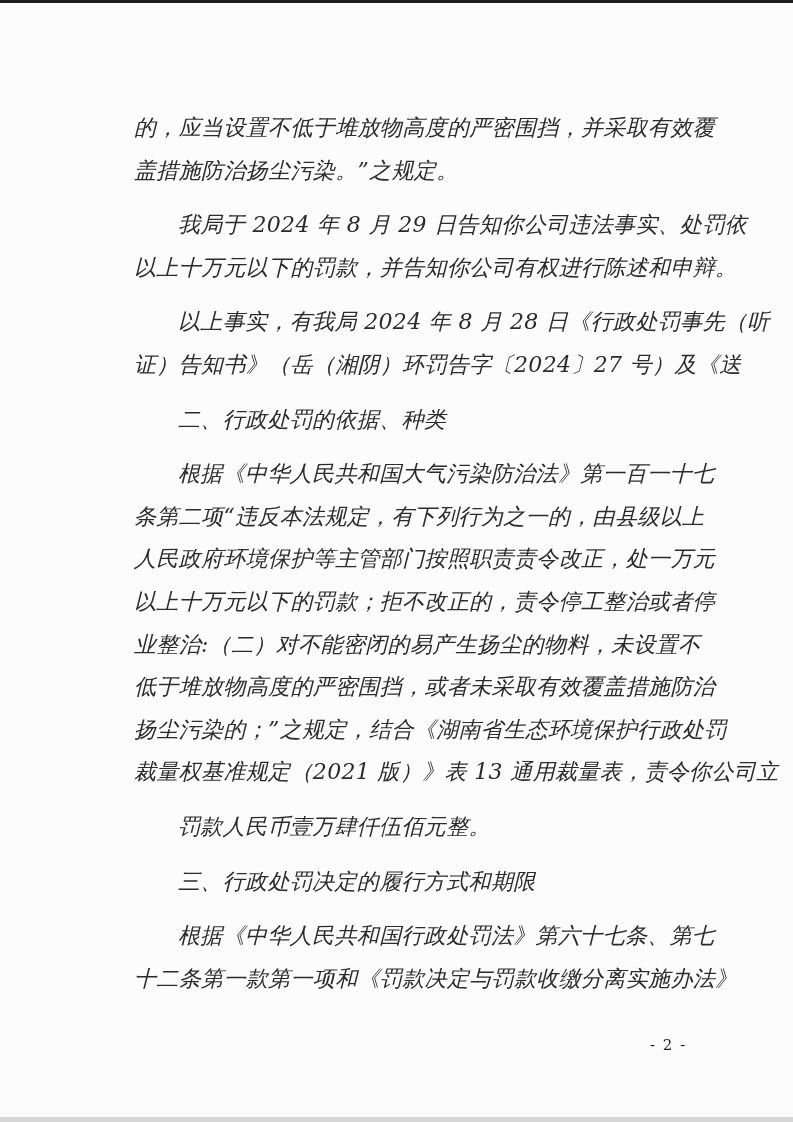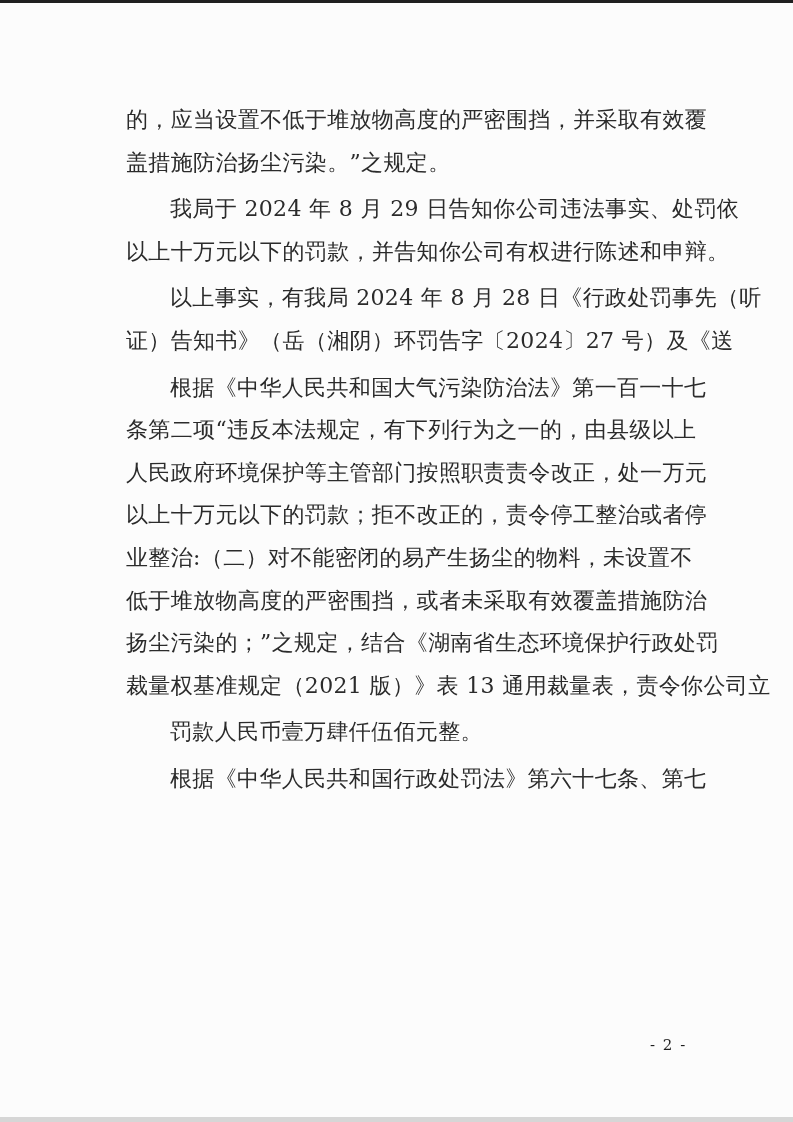--- a/index.html
+++ b/index.html
@@ -40,22 +40,23 @@
     position: absolute;
     left: 122px;
     top: 95px;
     width: 586px;
     font-size: 22px;
     line-height: 42.6px;
     letter-spacing: 0.35px;
     color: #2b2b2b;
   }
   .paragraph {
-    margin: 4px;
+    margin: 12px;
     padding: 0;
+    font-style: italic;
   }
   .line {
     height: 42.6px;
     white-space: nowrap;
     overflow: visible;
   }
   .line.indent {
     padding-left: 44px;
   }
   .page-number {
@@ -79,31 +80,38 @@
       </div>
       <div class="paragraph">
         <div class="line indent">我局于 2024 年 8 月 29 日告知你公司违法事实、处罚依</div>
         <div class="line">以上十万元以下的罚款，并告知你公司有权进行陈述和申辩。</div>
       </div>
       <div class="paragraph">
         <div class="line indent">以上事实，有我局 2024 年 8 月 28 日《行政处罚事先（听</div>
         <div class="line">证）告知书》（岳（湘阴）环罚告字〔2024〕27 号）及《送</div>
       </div>
       <div class="paragraph">
+        <div class="line indent">二、行政处罚的依据、种类</div>
+      </div>
+      <div class="paragraph">
         <div class="line indent">根据《中华人民共和国大气污染防治法》第一百一十七</div>
         <div class="line">条第二项“违反本法规定，有下列行为之一的，由县级以上</div>
         <div class="line">人民政府环境保护等主管部门按照职责责令改正，处一万元</div>
         <div class="line">以上十万元以下的罚款；拒不改正的，责令停工整治或者停</div>
         <div class="line">业整治:（二）对不能密闭的易产生扬尘的物料，未设置不</div>
         <div class="line">低于堆放物高度的严密围挡，或者未采取有效覆盖措施防治</div>
         <div class="line">扬尘污染的；”之规定，结合《湖南省生态环境保护行政处罚</div>
         <div class="line">裁量权基准规定（2021 版）》表 13 通用裁量表，责令你公司立</div>
       </div>
       <div class="paragraph">
         <div class="line indent">罚款人民币壹万肆仟伍佰元整。</div>
       </div>
       <div class="paragraph">
+        <div class="line indent">三、行政处罚决定的履行方式和期限</div>
+      </div>
+      <div class="paragraph">
         <div class="line indent">根据《中华人民共和国行政处罚法》第六十七条、第七</div>
+        <div class="line">十二条第一款第一项和《罚款决定与罚款收缴分离实施办法》</div>
       </div>
     </div>
   <div class="page-number">- 2 -</div>
   <div class="scan-bottom-edge"></div>
 </div>
 
 </body></html>

